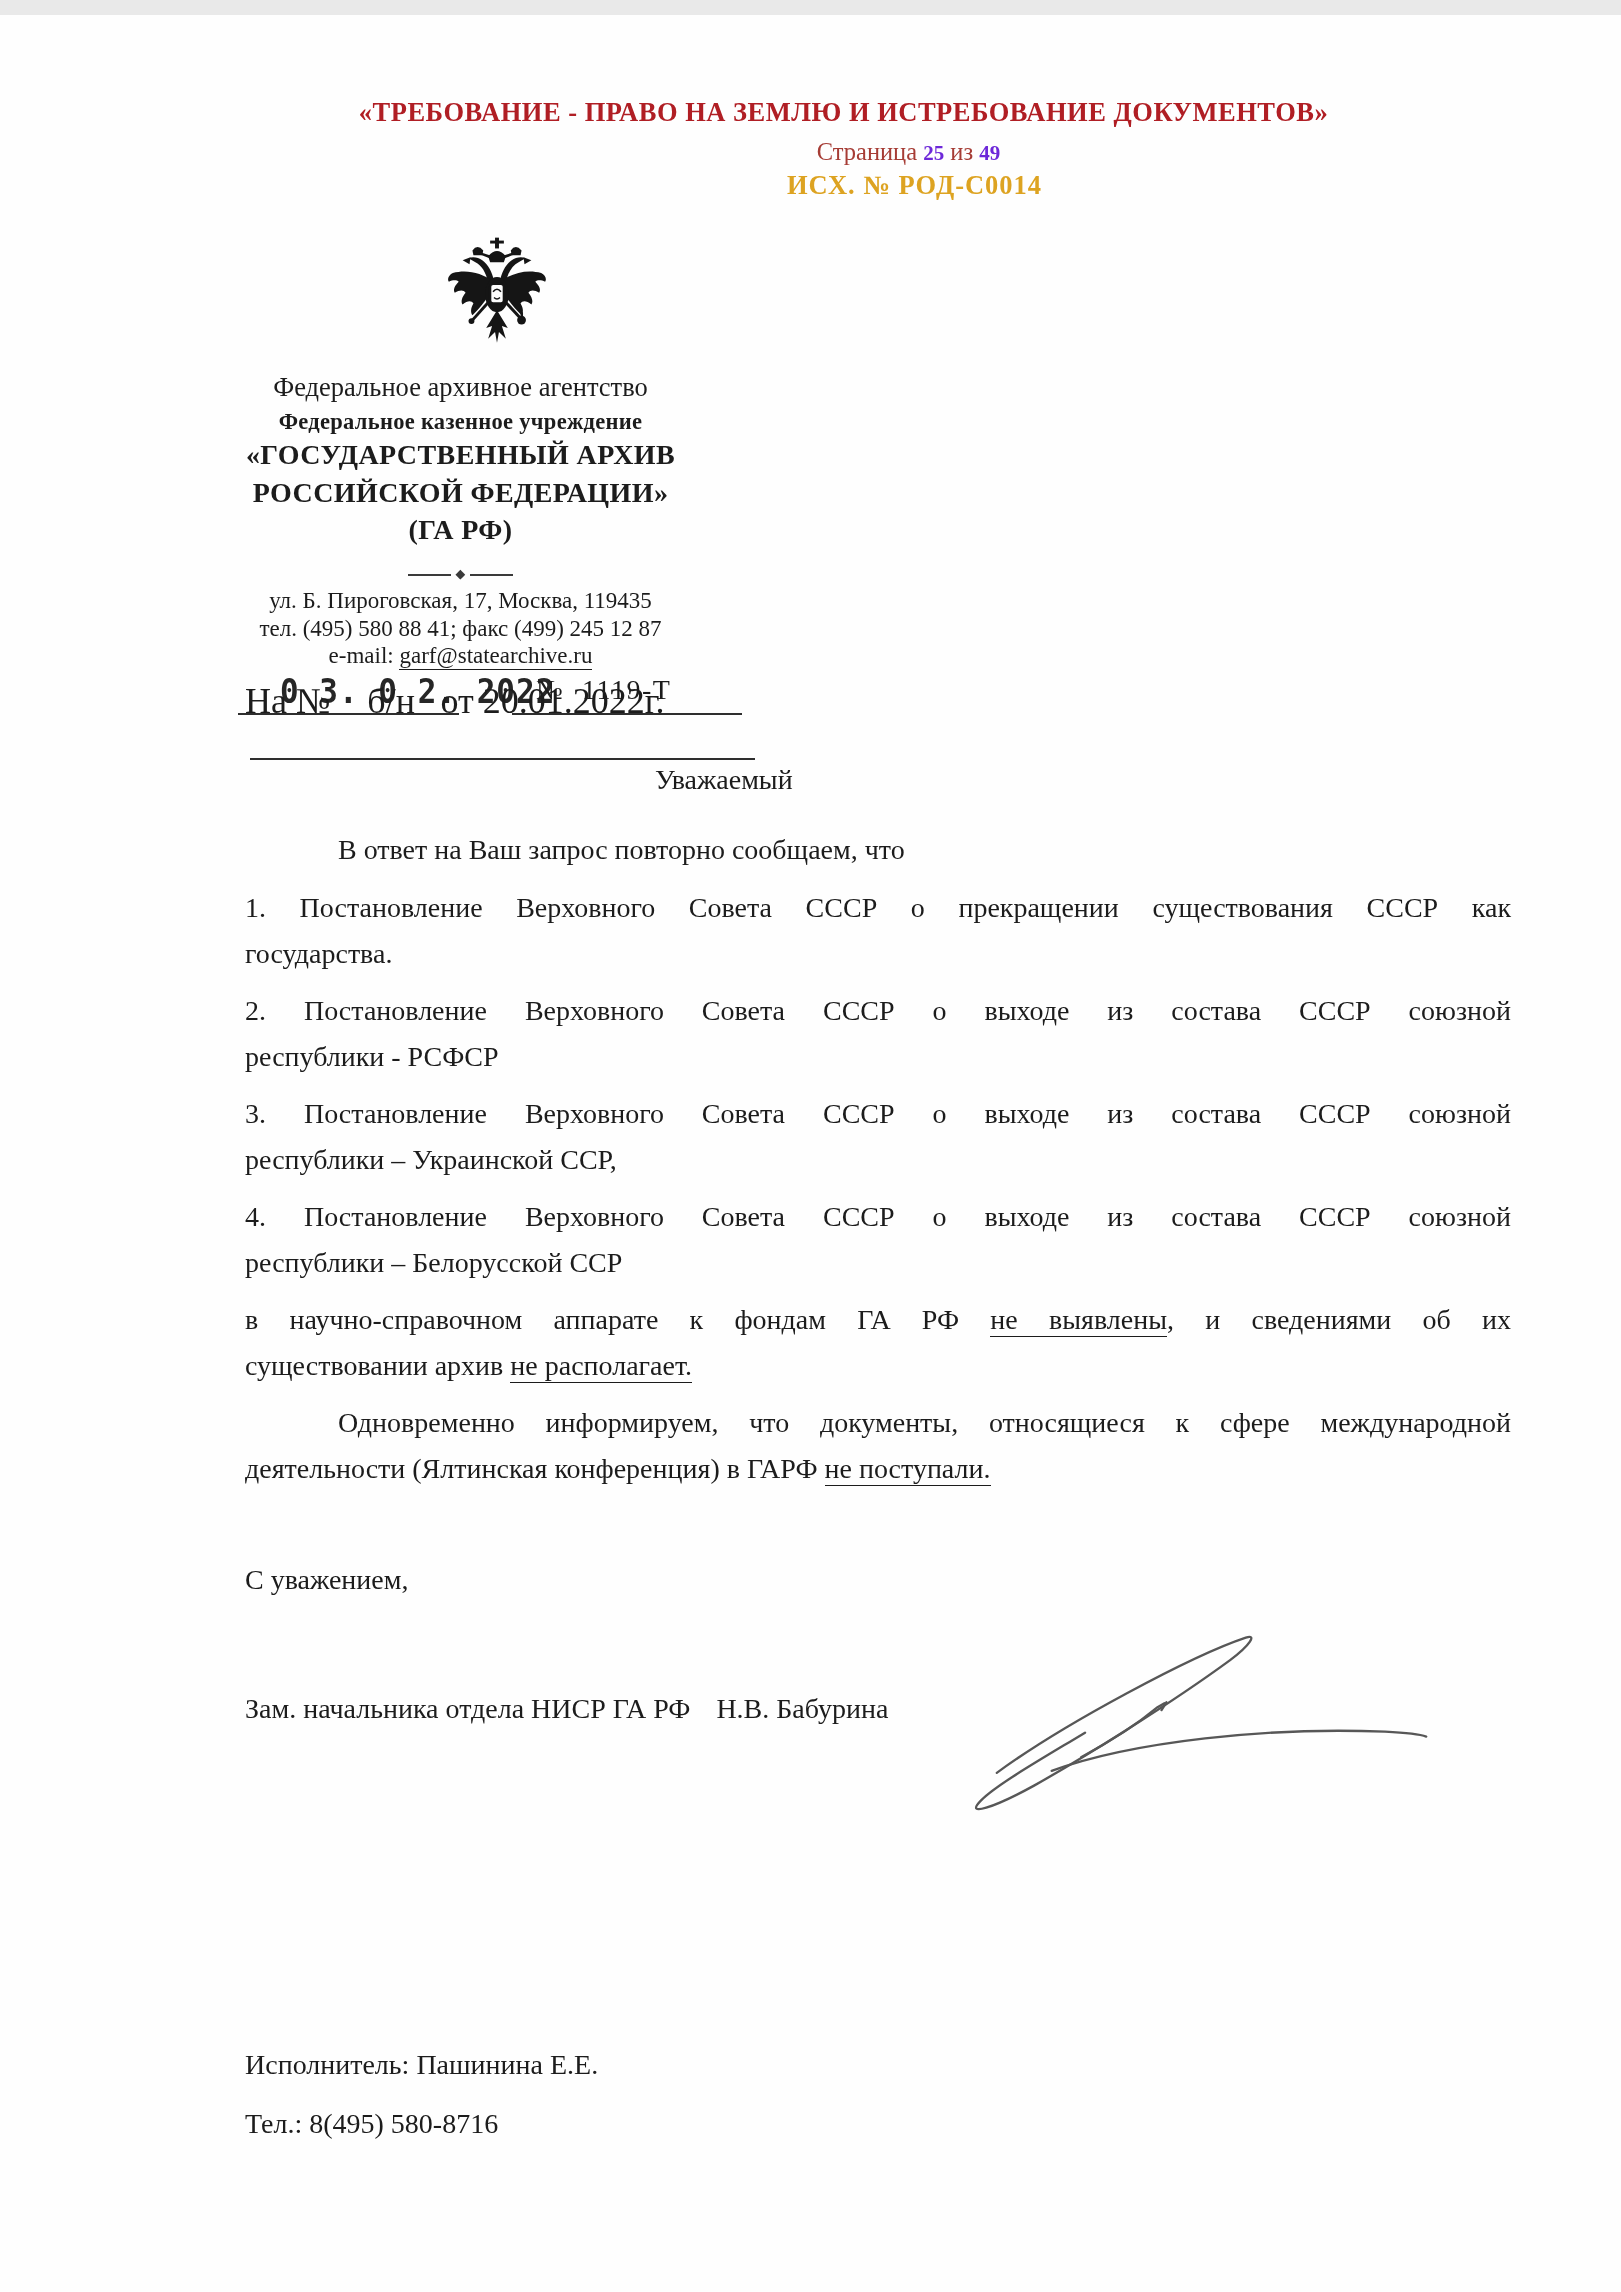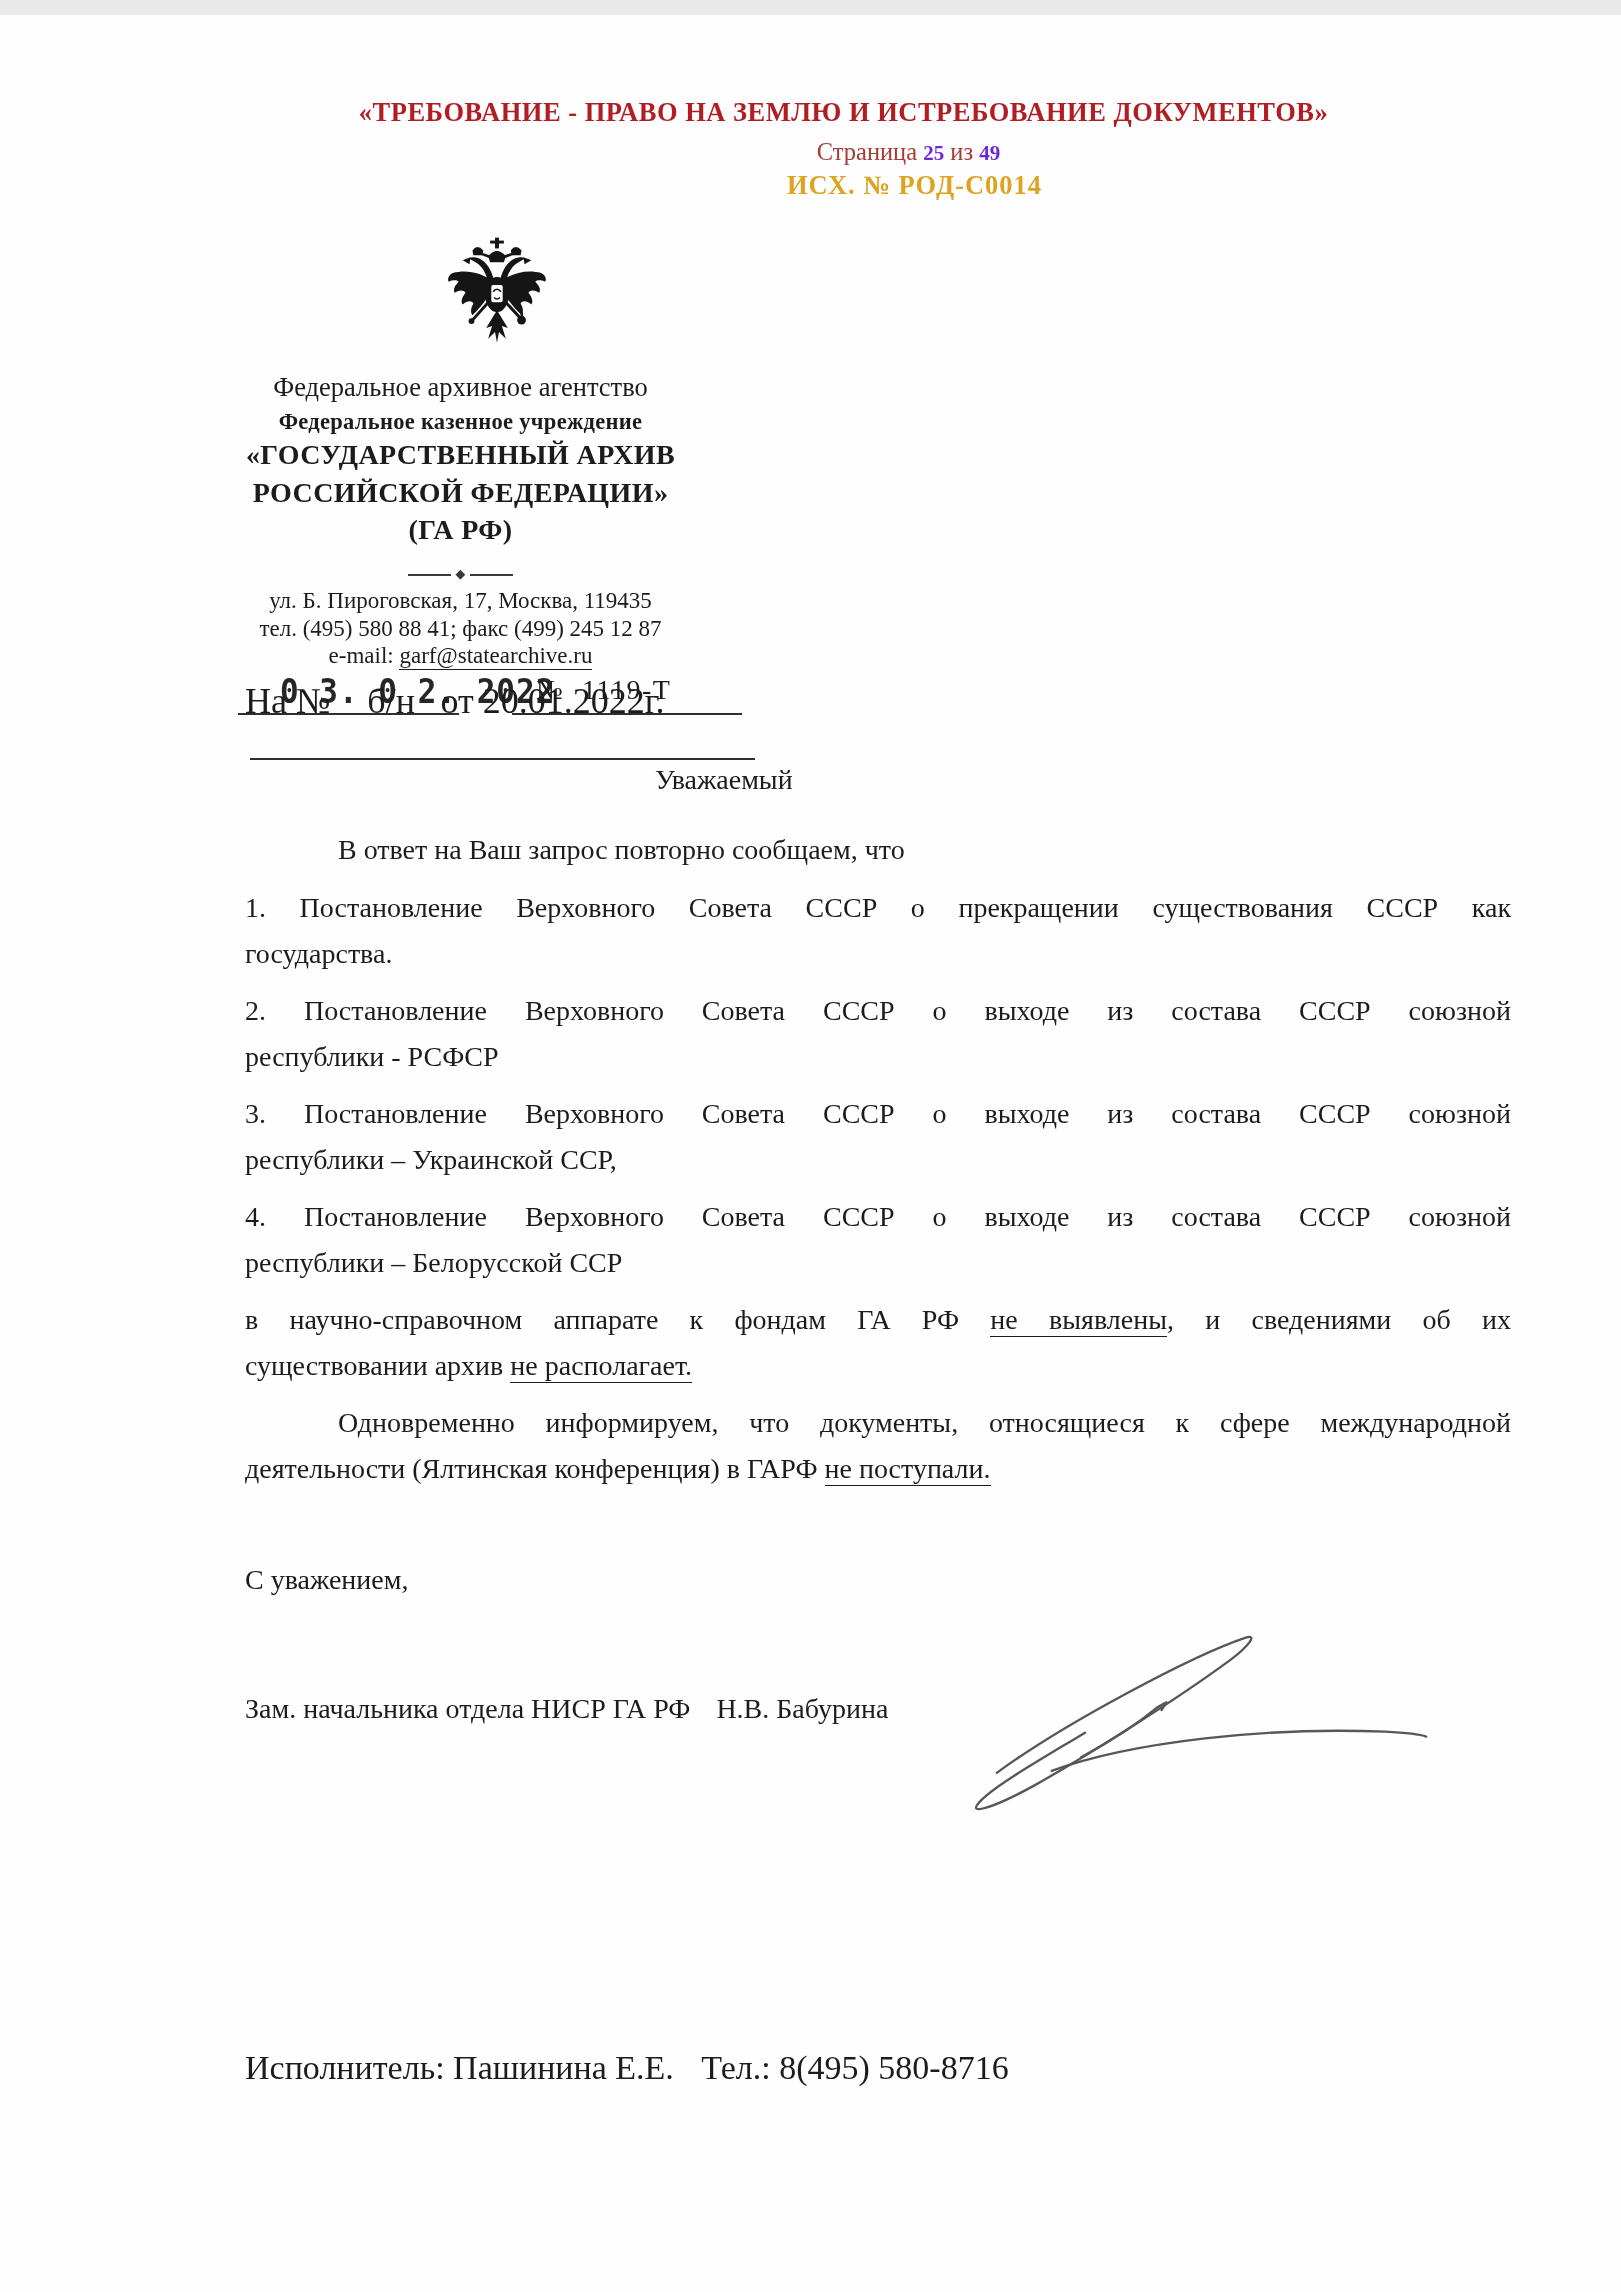--- a/index.html
+++ b/index.html
@@ -51,21 +51,21 @@
   .p1{top:870px;}
   .p2{top:973px;}
   .p3{top:1076px;}
   .p4{top:1179px;}
   .p5{top:1282px;}
   .p6{top:1385px;}
   
   .regards{left:245px;top:1549px;font-size:28px;}
   .signrow{left:245px;top:1678px;font-size:28px;display:flex;gap:26px;}
   .sig{left:936px;top:1593px;}
-  .exec{left:245px;top:2034px;font-size:34px;display:flex;gap:27.4px;}
+  .exec{left:245px;top:2034px;font-size:28px;display:flex;gap:27.4px;flex-direction:column;}
   .emblem{left:443px;top:222px;}
 </style>
 </head>
 <body>
 
 <div class="page">
 
   <div class="abs ctr hdr-title">«ТРЕБОВАНИЕ - ПРАВО НА ЗЕМЛЮ И ИСТРЕБОВАНИЕ ДОКУМЕНТОВ»</div>
   <div class="abs ctr hdr-page"><span>Страница</span> <b>25</b> <span>из</span> <b>49</b></div>
   <div class="abs ctr hdr-isx">ИСХ.  № РОД-С0014</div>

